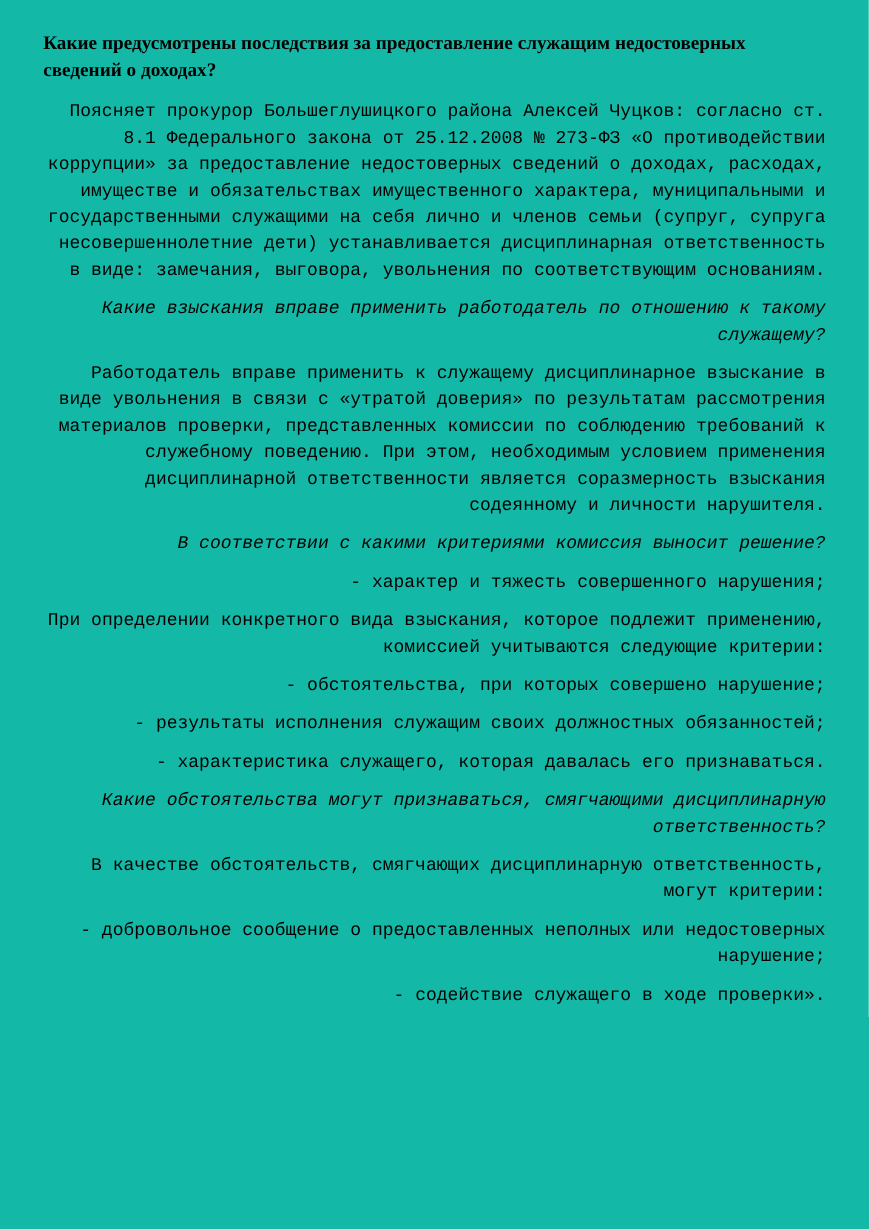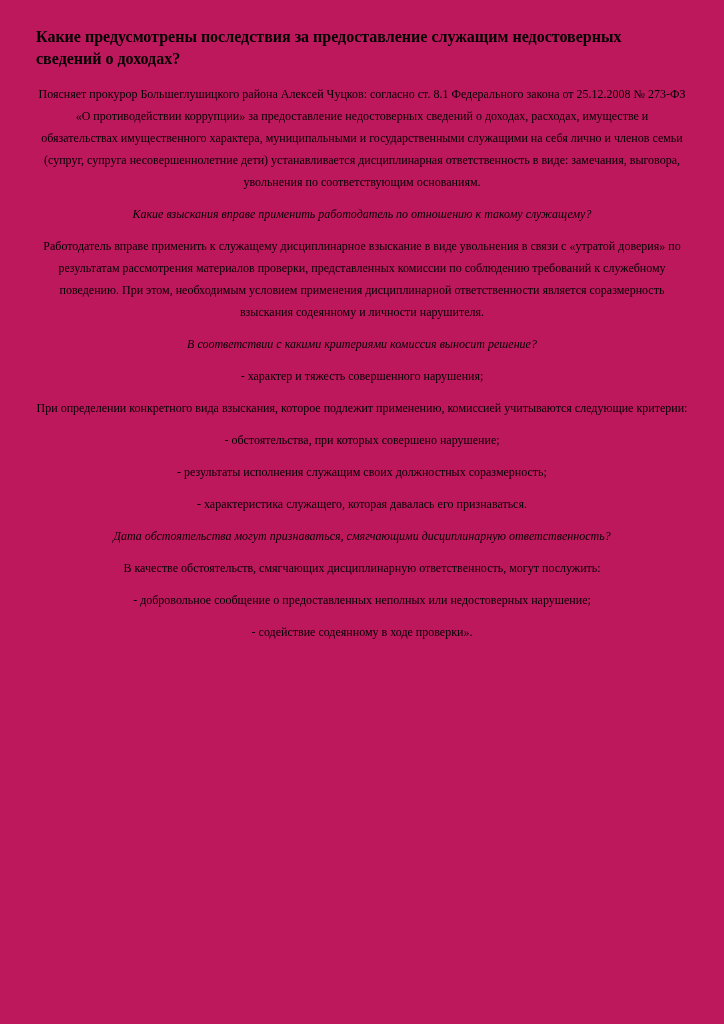--- a/index.html
+++ b/index.html
@@ -13,33 +13,34 @@
     height: 1024px;
     overflow: hidden;
     font-family: "Liberation Serif", "DejaVu Serif", serif;
     color: #000000;
   }
   .page {
     box-sizing: border-box;
     width: 724px;
     height: 1024px;
     padding: 26px 36px 36px 36px;
-    background: #be185d;
+    background: #14b8a6;
   }
   .doc-title {
     font-size: 16px;
     font-weight: bold;
     line-height: 22px;
     margin: 0 0 13px 0;
   }
   .para {
-    font-size: 12px;
+    font-size: 15px;
     line-height: 22px;
     margin: 0 0 10px 0;
-    text-align: center;
+    text-align: right;
+    font-family: Liberation Mono, monospace;
   }
   .question {
     font-style: italic;
   }
   .list-item {
     margin: 0 0 10px 0;
   }
   .date-line {
     margin: 0;
   }
@@ -58,27 +59,27 @@
   <p class="para">Работодатель вправе применить к служащему дисциплинарное взыскание в виде увольнения в связи с «утратой доверия» по результатам рассмотрения материалов проверки, представленных комиссии по соблюдению требований к служебному поведению. При этом, необходимым условием применения дисциплинарной ответственности является соразмерность взыскания содеянному и личности нарушителя.</p>
 
   <p class="para question">В соответствии с какими критериями комиссия выносит решение?</p>
 
   <p class="para list-item">- характер и тяжесть совершенного нарушения;</p>
 
   <p class="para">При определении конкретного вида взыскания, которое подлежит применению, комиссией учитываются следующие критерии:</p>
 
   <p class="para list-item">- обстоятельства, при которых совершено нарушение;</p>
 
-  <p class="para list-item">- результаты исполнения служащим своих должностных соразмерность;</p>
+  <p class="para list-item">- результаты исполнения служащим своих должностных обязанностей;</p>
 
   <p class="para list-item">- характеристика служащего, которая давалась его признаваться.</p>
 
-  <p class="para question">Дата обстоятельства могут признаваться, смягчающими дисциплинарную ответственность?</p>
+  <p class="para question">Какие обстоятельства могут признаваться, смягчающими дисциплинарную ответственность?</p>
 
-  <p class="para">В качестве обстоятельств, смягчающих дисциплинарную ответственность, могут послужить:</p>
+  <p class="para">В качестве обстоятельств, смягчающих дисциплинарную ответственность, могут критерии:</p>
 
 
   <p class="para list-item">- добровольное сообщение о предоставленных неполных или недостоверных нарушение;</p>
 
-  <p class="para list-item">- содействие содеянному в ходе проверки».</p>
+  <p class="para list-item">- содействие служащего в ходе проверки».</p>
 
 
 </div>
 
 </body></html>

